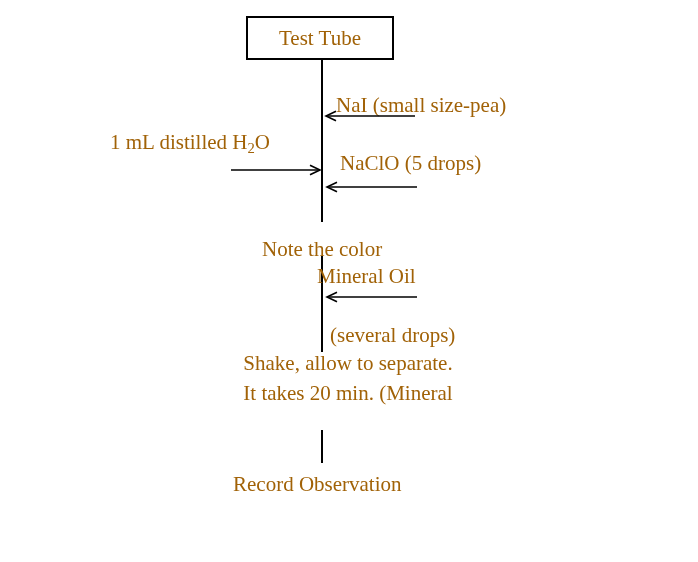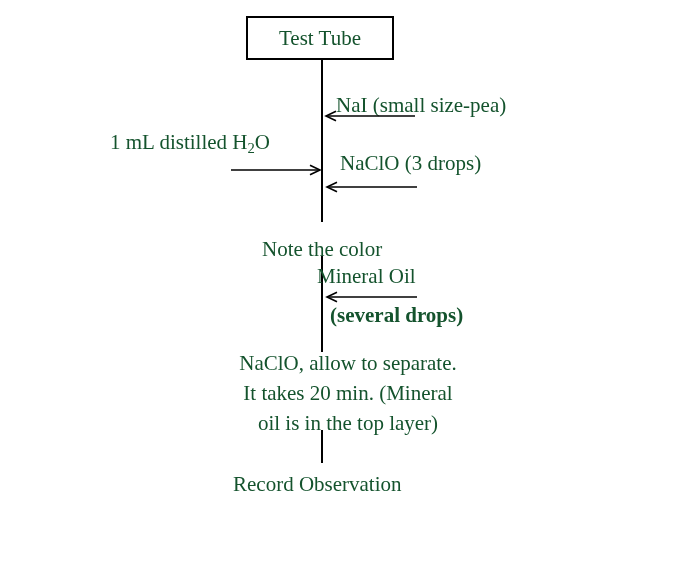--- a/index.html
+++ b/index.html
@@ -4,21 +4,21 @@
 <style>
   * { margin: 0; padding: 0; box-sizing: border-box; }
   html, body { background: #ffffff; }
   .canvas {
     position: relative;
     width: 698px;
     height: 562px;
     background: #ffffff;
     font-family: "Liberation Serif", "DejaVu Serif", serif;
     font-size: 21px;
-    color: #14532d;
+    color: #a16207;
     overflow: hidden;
   }
   .abs { position: absolute; }
   .label { white-space: nowrap; line-height: 1.25; }
   .vline { width: 2px; background: #000000; }
   .box {
     border: 2px solid #000000;
     display: flex;
     align-items: center;
     justify-content: center;
@@ -52,43 +52,42 @@
 
   <div class="abs label" style="left:110px; top:129px;text-align:center;">
     <span>1 mL distilled H</span><sub class="chem">2</sub><span>O</span>
   </div>
 
   <svg class="abs arrow" style="left:230px; top:163px;" width="92" height="14" viewBox="0 0 92 14">
     <line x1="1" y1="7" x2="89" y2="7" stroke="#000" stroke-width="1.6"></line>
     <path d="M80,2.2 L90,7 L80,11.8" fill="none" stroke="#000" stroke-width="1.6"></path>
   </svg>
 
-  <div class="abs label" style="left:340px; top:150px;">NaClO (3 drops)</div>
+  <div class="abs label" style="left:340px; top:150px;">NaClO (5 drops)</div>
 
   <svg class="abs arrow" style="left:325px; top:180px;" width="93" height="14" viewBox="0 0 93 14">
     <line x1="92" y1="7" x2="3" y2="7" stroke="#000" stroke-width="1.6"></line>
     <path d="M12,2.2 L2,7 L12,11.8" fill="none" stroke="#000" stroke-width="1.6"></path>
   </svg>
 
   <div class="abs label" style="left:262px; top:236px;">Note the color</div>
 
   <div class="abs vline" style="left:321px; top:256px; height:96px;"></div>
 
   <div class="abs label" style="left:317px; top:263px;">Mineral Oil</div>
 
   <svg class="abs arrow" style="left:325px; top:290px;" width="93" height="14" viewBox="0 0 93 14">
     <line x1="92" y1="7" x2="3" y2="7" stroke="#000" stroke-width="1.6"></line>
     <path d="M12,2.2 L2,7 L12,11.8" fill="none" stroke="#000" stroke-width="1.6"></path>
   </svg>
 
-  <div class="abs label" style="left:330px; top:302px;font-weight:bold;">(several drops)</div>
+  <div class="abs label" style="left:330px; top:322px;">(several drops)</div>
 
   <div class="abs center-block" style="left:198px; top:348px; width:300px;">
-    <div>NaClO, allow to separate.</div>
+    <div>Shake, allow to separate.</div>
     <div>It takes 20 min. (Mineral</div>
-    <div>oil is in the top layer)</div>
   </div>
 
   <div class="abs vline" style="left:321px; top:430px; height:33px;"></div>
 
   <div class="abs label" style="left:233px; top:471px;">Record Observation</div>
 
 </div>
 
 </body></html>

